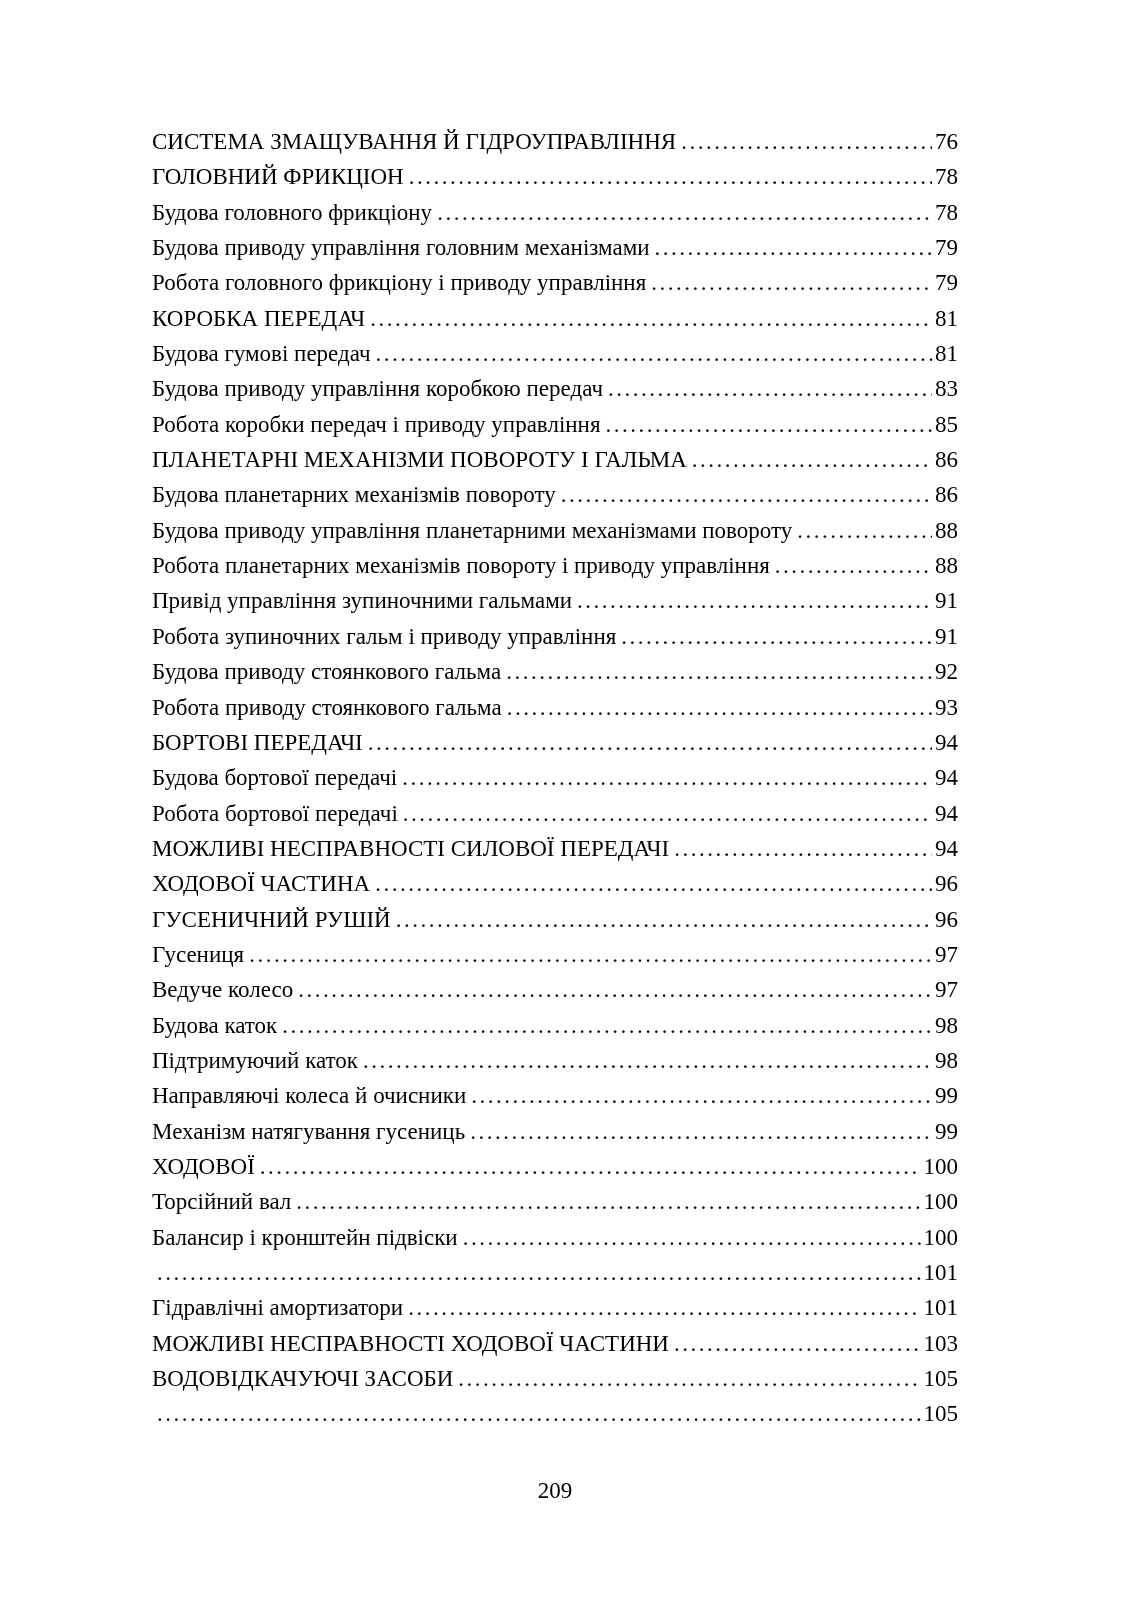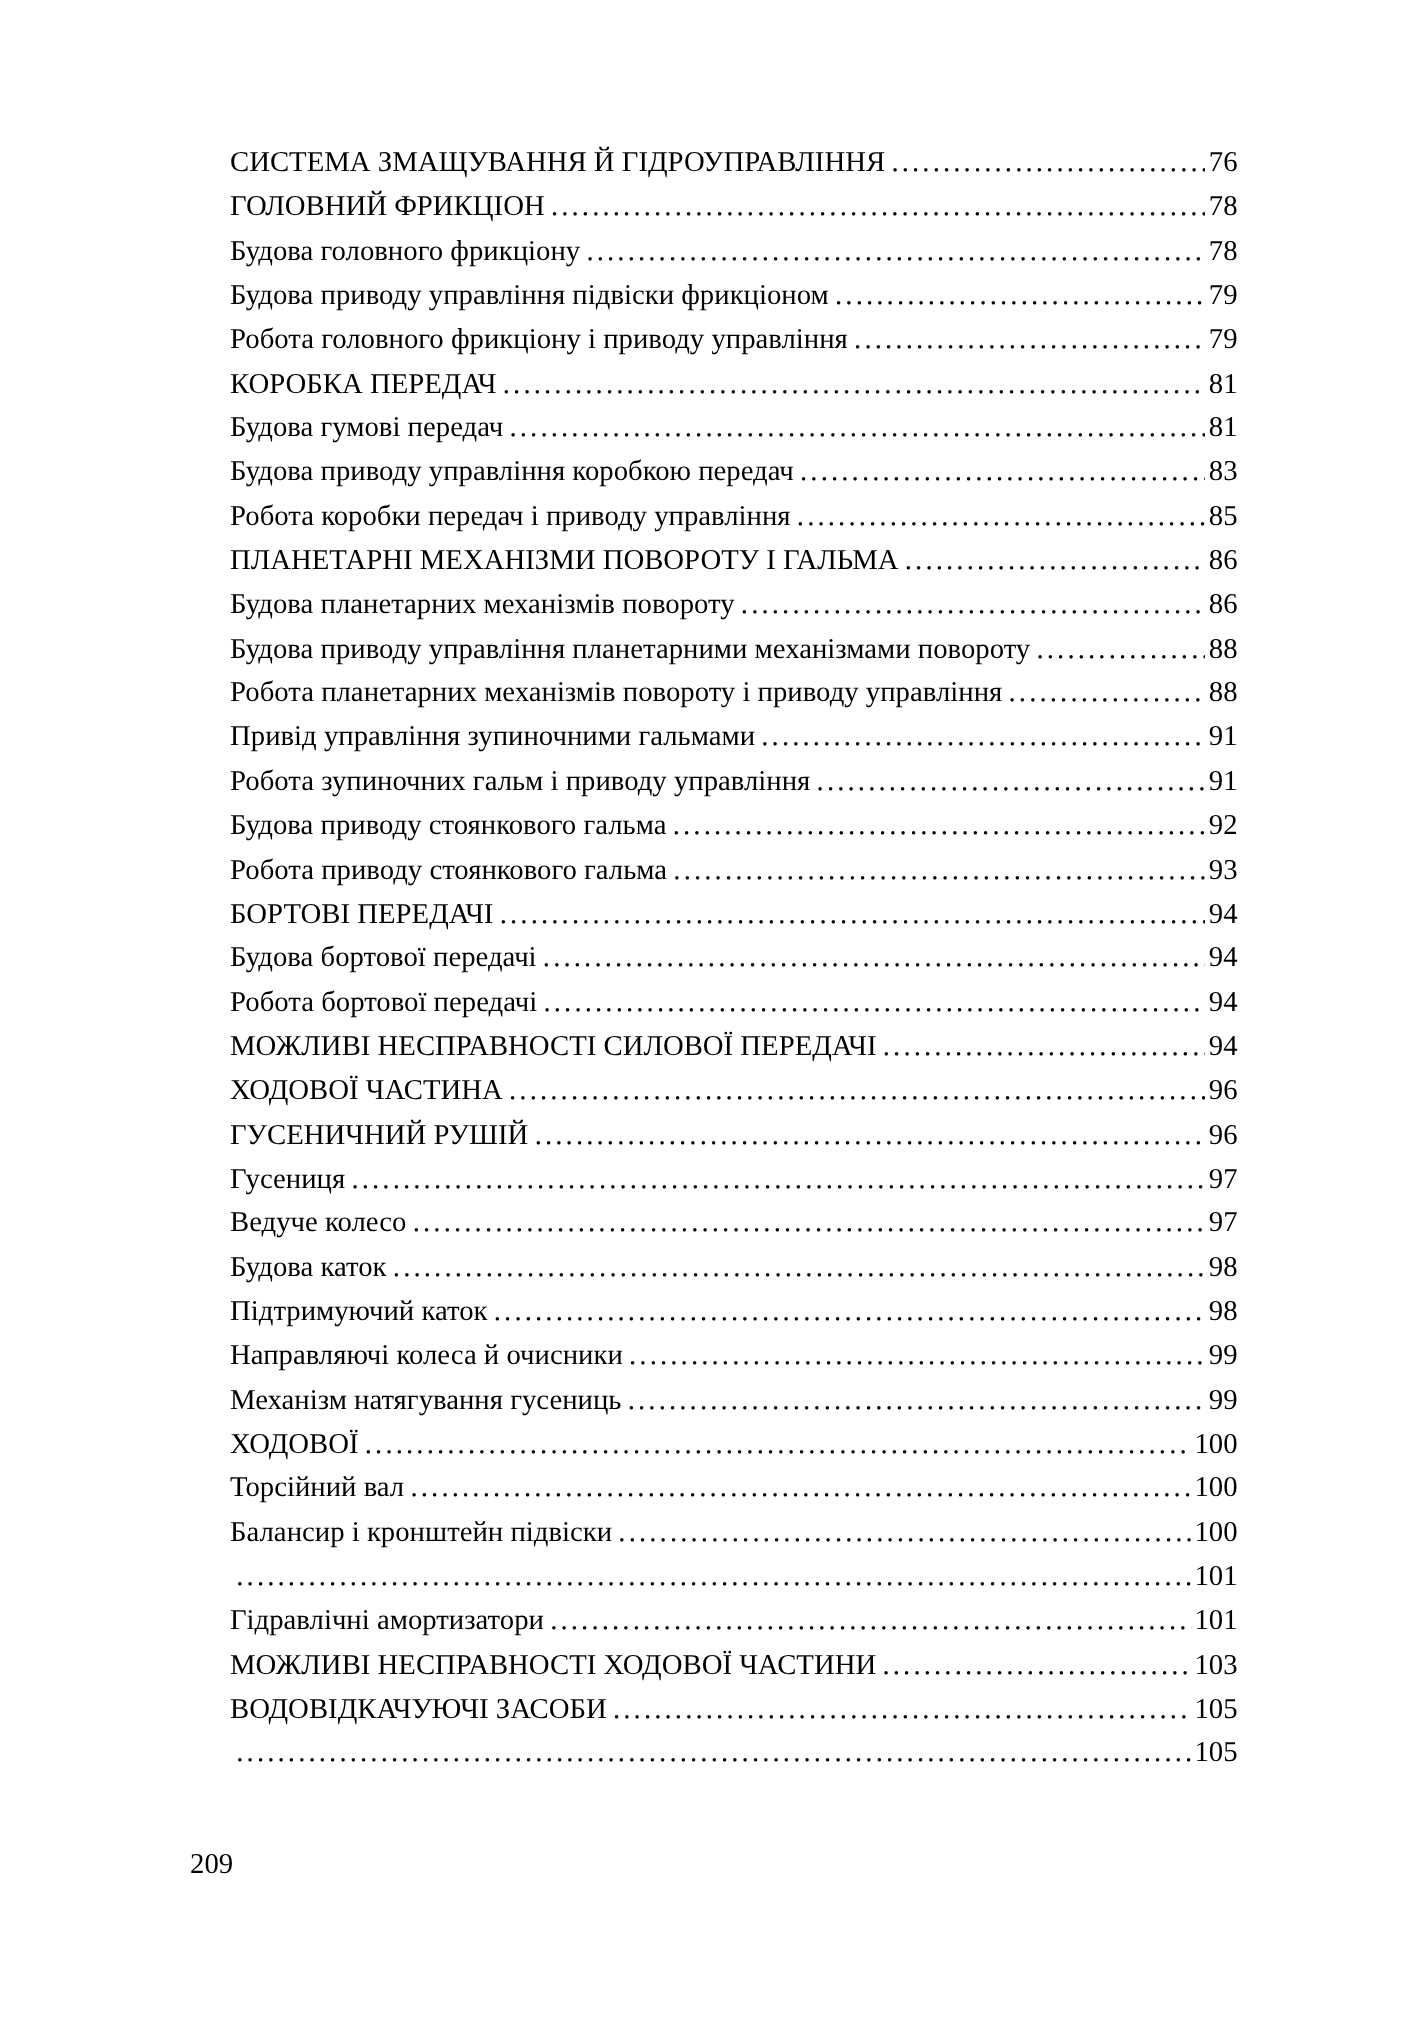--- a/index.html
+++ b/index.html
@@ -16,23 +16,22 @@
     overflow: hidden;
   }
   .page {
     position: absolute;
     inset: 0;
     background: #ffffff;
   }
   .toc {
     position: absolute;
     left: 152px;
-    top: 112px;
+    top: 124px;
     width: 806px;
-    margin-left: 32px;
   }
   .toc-entry {
     display: flex;
     align-items: baseline;
     height: 35.35px;
     line-height: 35.35px;
     font-size: 23px;
     white-space: nowrap;
   }
   .toc-title {
@@ -51,21 +50,21 @@
     font-size: 23px;
   }
   .toc-page {
     flex: 0 0 auto;
   }
   .page-footer {
     position: absolute;
     left: 152px;
     top: 1476px;
     width: 806px;
-    text-align: left;
+    text-align: center;
     font-size: 23px;
     line-height: 30px;
   }
 </style>
 </head>
 <body>
 
 <div class="page">
 
   <div class="toc">
@@ -81,21 +80,21 @@
     <span class="toc-page">78</span>
   </div>
 
   <div class="toc-entry">
     <span class="toc-title">Будова головного фрикціону</span>
     <span class="toc-leader"></span>
     <span class="toc-page">78</span>
   </div>
 
   <div class="toc-entry">
-    <span class="toc-title">Будова приводу управління підвіски фрикціоном</span>
+    <span class="toc-title">Будова приводу управління головним механізмами</span>
     <span class="toc-leader"></span>
     <span class="toc-page">79</span>
   </div>
 
   <div class="toc-entry">
     <span class="toc-title">Робота головного фрикціону і приводу управління</span>
     <span class="toc-leader"></span>
     <span class="toc-page">79</span>
   </div>
 

